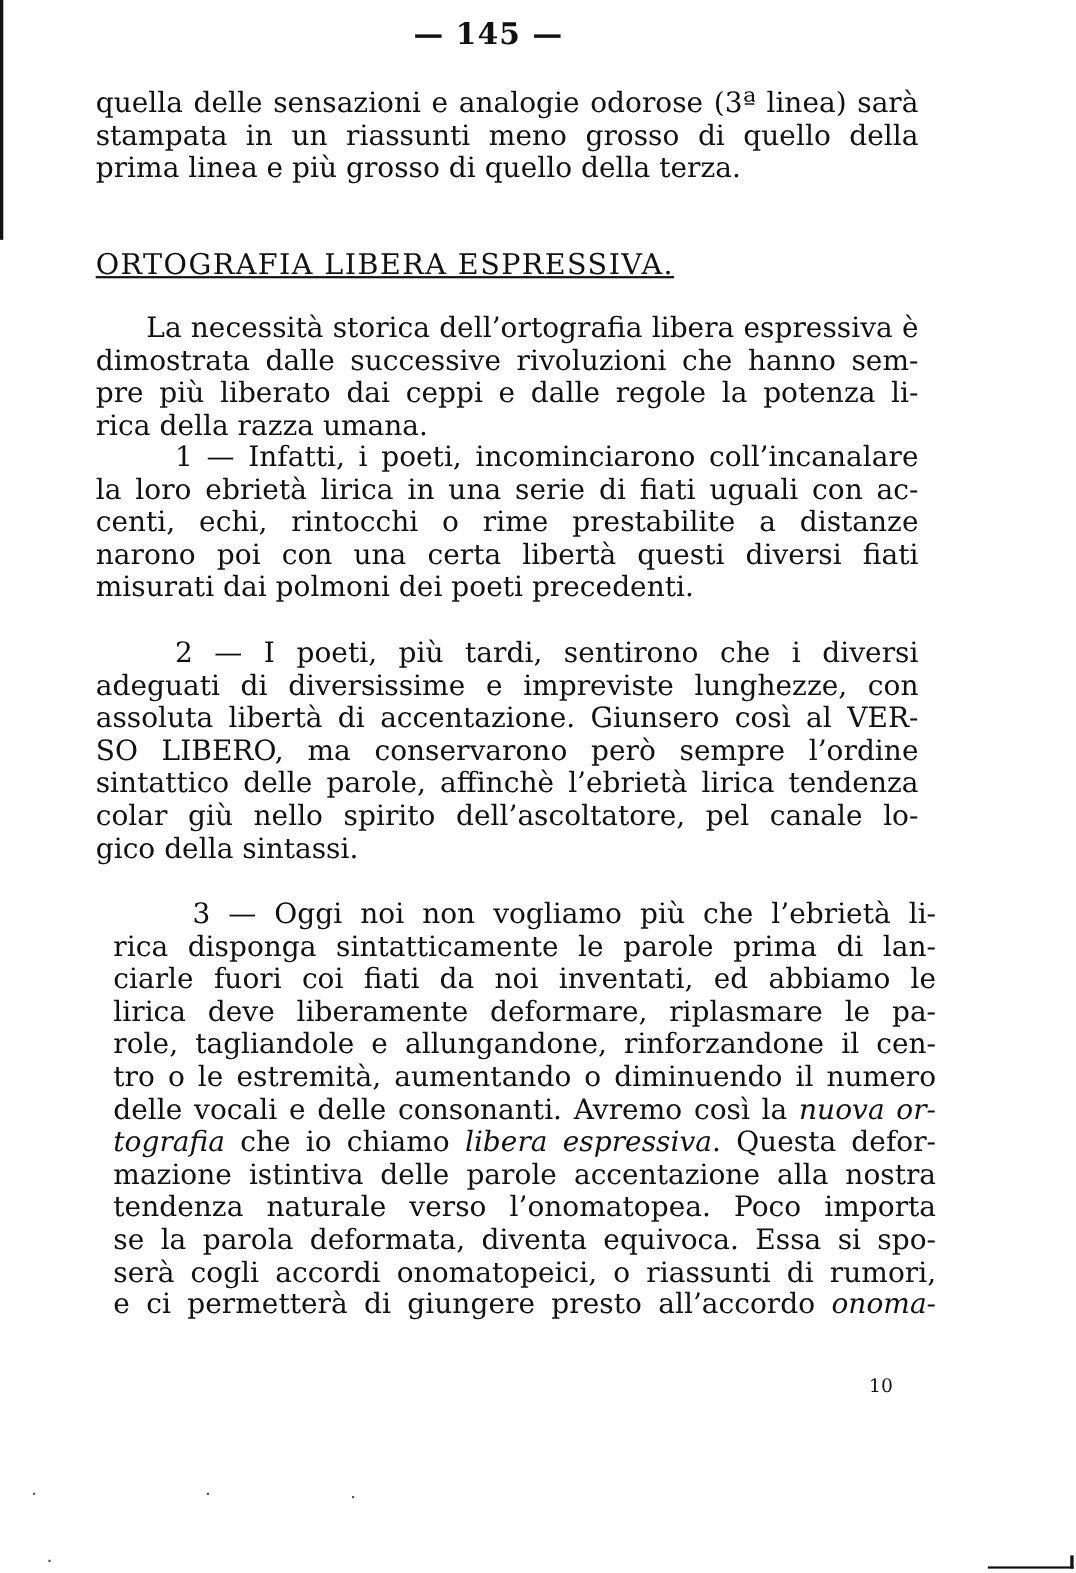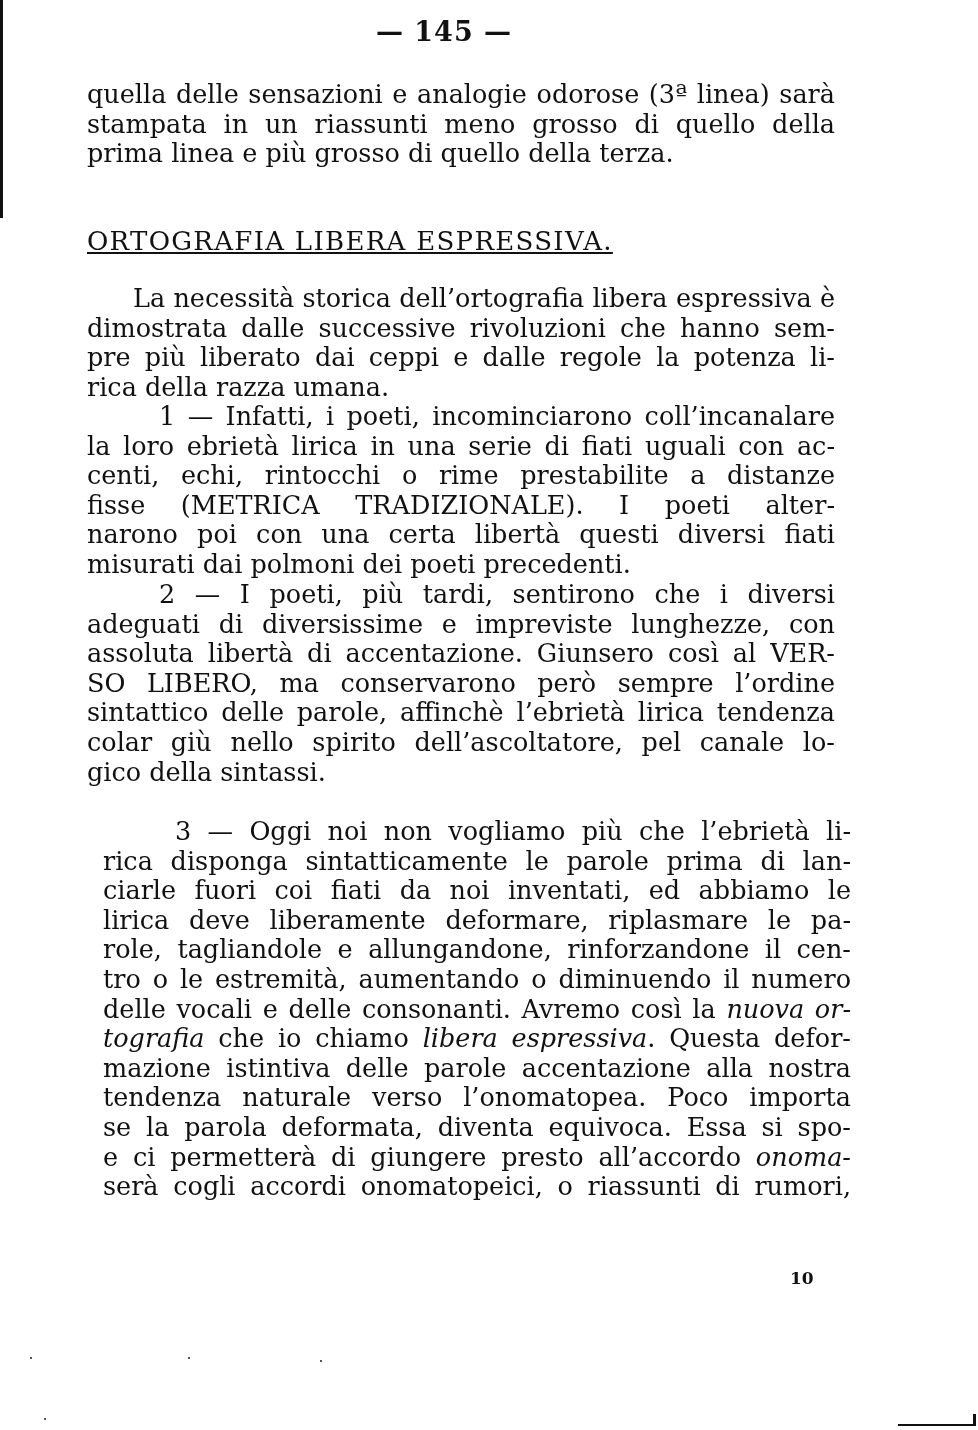--- a/index.html
+++ b/index.html
@@ -24,21 +24,21 @@
       height: 29.6px;
     }
     .line.last { text-align-last: left; }
     .indent { padding-left: 46px; }
     .indent2 { padding-left: 72px; }
     .heading {
       position: absolute; left: 87px; top: 226px;
       font-size: 26px; letter-spacing: 1.3px; white-space: nowrap; text-decoration: underline;
     }
     .sig {
-      position: absolute; left: 790px; top: 1250px; font-size: 17px; font-weight: bold; margin-top: 18px;
+      position: absolute; left: 790px; top: 1250px; font-size: 17px; font-weight: normal;
     }
     i { font-style: italic; }
     .corner-mark {
       position: absolute; right: 2px; bottom: 4px; width: 78px; height: 2px; background: #111;
     }
     .corner-mark::after {
       content: ""; position: absolute; right: 0; top: -10px; width: 3px; height: 12px; background: #111;
     }
     .speck { position: absolute; width: 2px; height: 2px; background: #555; }
   </style>
@@ -61,21 +61,20 @@
   <span class="line indent">La necessità storica dell’ortografia libera espressiva è</span>
   <span class="line">dimostrata dalle successive rivoluzioni che hanno sem-</span>
   <span class="line">pre più liberato dai ceppi e dalle regole la potenza li-</span>
   <span class="line last">rica della razza umana.</span>
 </div>
 
 <div class="text-block" style="top:402px;">
   <span class="line indent2">1 — Infatti, i poeti, incominciarono coll’incanalare</span>
   <span class="line">la loro ebrietà lirica in una serie di fiati uguali con ac-</span>
   <span class="line">centi, echi, rintocchi o rime prestabilite a distanze</span>
-  <span class="line">fisse (METRICA TRADIZIONALE). I poeti alter-</span>
   <span class="line">narono poi con una certa libertà questi diversi fiati</span>
   <span class="line last">misurati dai polmoni dei poeti precedenti.</span>
 </div>
 
 <div class="text-block" style="top:580px;">
   <span class="line indent2">2 — I poeti, più tardi, sentirono che i diversi</span>
   <span class="line">adeguati di diversissime e impreviste lunghezze, con</span>
   <span class="line">assoluta libertà di accentazione. Giunsero così al VER-</span>
   <span class="line">SO LIBERO, ma conservarono però sempre l’ordine</span>
   <span class="line">sintattico delle parole, affinchè l’ebrietà lirica tendenza</span>
@@ -88,22 +87,22 @@
   <span class="line">rica disponga sintatticamente le parole prima di lan-</span>
   <span class="line">ciarle fuori coi fiati da noi inventati, ed abbiamo le</span>
   <span class="line">lirica deve liberamente deformare, riplasmare le pa-</span>
   <span class="line">role, tagliandole e allungandone, rinforzandone il cen-</span>
   <span class="line">tro o le estremità, aumentando o diminuendo il numero</span>
   <span class="line"><span>delle vocali e delle consonanti. Avremo così la </span><i>nuova or-</i></span>
   <span class="line"><i>tografia</i><span> che io chiamo </span><i>libera espressiva</i><span>. Questa defor-</span></span>
   <span class="line">mazione istintiva delle parole accentazione alla nostra</span>
   <span class="line">tendenza naturale verso l’onomatopea. Poco importa</span>
   <span class="line">se la parola deformata, diventa equivoca. Essa si spo-</span>
+  <span class="line">serà cogli accordi onomatopeici, o riassunti di rumori,</span>
   <span class="line"><span>e ci permetterà di giungere presto all’accordo </span><i>onoma-</i></span>
-  <span class="line">serà cogli accordi onomatopeici, o riassunti di rumori,</span>
 </div>
 
 <div class="sig">10</div>
 
 <div class="speck" style="left:320px;top:1360px;"></div>
 <div class="speck" style="left:188px;top:1357px;"></div>
 <div class="speck" style="left:30px;top:1357px;"></div>
 <div class="speck" style="left:44px;top:1418px;"></div>
 <div class="corner-mark"></div>
 

